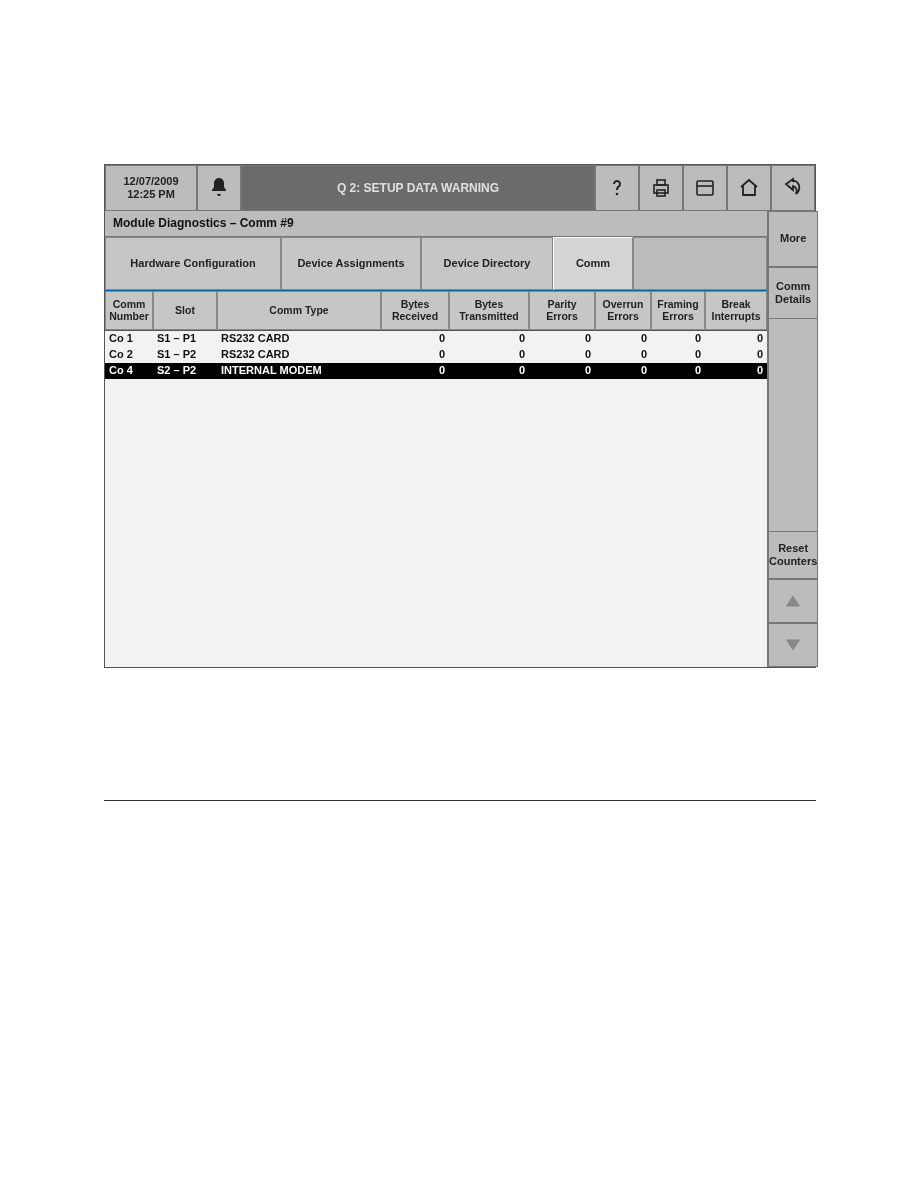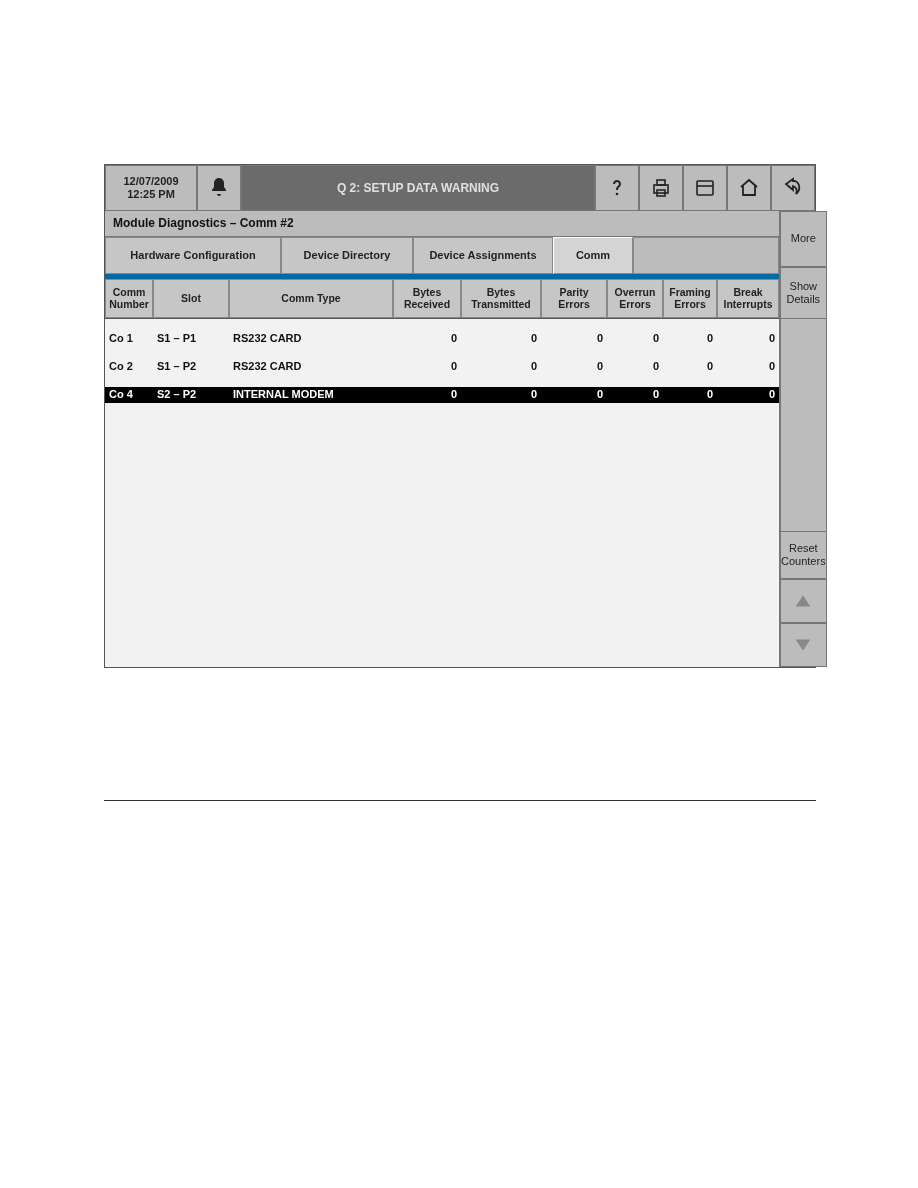--- a/index.html
+++ b/index.html
@@ -76,23 +76,23 @@
     padding: 5px 8px;
     font-size: 12px;
     font-weight: bold;
     color: #111;
     background: #bcbcbc;
     border-bottom: 1px solid #777;
   }
   
   .tab-row {
     display: flex;
-    height: 42px;
-    background: #bcbcbc;
-    border-bottom: 5px solid #0369a1;
+    height: 54px;
+    background: #bcbcbc;
+    border-bottom: 1px solid #0369a1;
   }
   .tab-row .tab {
     border: 1px solid #888;
     background: #c6c6c6;
     font-size: 11px;
     font-weight: bold;
     color: #222;
     display: flex;
     align-items: center;
     justify-content: center;
@@ -132,54 +132,53 @@
     background: #f2f2f2;
     overflow: hidden;
   }
   .tr {
     display: flex;
     height: 16px;
     font-size: 11px;
     font-weight: bold;
     color: #111;
     background: #f2f2f2;
-    margin-top: 12px;
   }
   .tr.selected {
     background: #000;
     color: #fff;
   }
   .tr .td {
     padding: 1px 4px;
     white-space: nowrap;
     overflow: hidden;
   }
   .td.num { text-align: right; }
   
   .c0 { width: 48px; }
-  .c1 { width: 76px; }
+  .c1 { width: 64px; }
   .c2 { width: 164px; }
   .c3 { width: 68px; }
   .c4 { width: 80px; }
   .c5 { width: 66px; }
   .c6 { width: 56px; }
   .c7 { width: 54px; }
   .c8 { width: 62px; }
   
   .side-column {
     width: 76px;
     display: flex;
     flex-direction: column;
     background: #bcbcbc;
   }
   .side-btn {
     border: 1px solid #777;
     background: #bcbcbc;
     font-size: 11px;
-    font-weight: normal;
+    font-weight: bold;
     color: #222;
     display: flex;
     align-items: center;
     justify-content: center;
     text-align: center;
     line-height: 1.2;
     cursor: pointer;
   }
   .side-btn.more { height: 56px; }
   .side-btn.show-details { height: 52px; }
@@ -244,27 +243,27 @@
         <path fill="none" stroke="#222" stroke-width="1.8" d="M14 5c5 2 6 9 1 13 2-4 0-7-3-8v4L5 8l7-5v2z"></path>
       </svg>
     </div>
   </div>
 
   <div class="body-area">
 
     <div class="main-column">
 
       <div class="breadcrumb">
-        <span>Module Diagnostics  –  Comm #2</span>
+        <span>Module Diagnostics  –  Comm #9</span>
       </div>
 
       <div class="tab-row">
         <div class="tab" style="width:176px">Hardware Configuration</div>
+        <div class="tab" style="width:140px">Device Assignments</div>
         <div class="tab" style="width:132px">Device Directory</div>
-        <div class="tab" style="width:140px">Device Assignments</div>
         <div class="tab active" style="width:80px">Comm</div>
         <div class="tab empty" style="flex:1"></div>
       </div>
 
       <div class="table-header">
         <div class="th c0">Comm Number</div>
         <div class="th c1">Slot</div>
         <div class="th c2">Comm Type</div>
         <div class="th c3">Bytes Received</div>
         <div class="th c4">Bytes Transmitted</div>
@@ -307,21 +306,21 @@
             <div class="td c6 num">0</div>
             <div class="td c7 num">0</div>
             <div class="td c8 num">0</div>
           </div>
         </div>
 
     </div>
 
     <div class="side-column">
       <div class="side-btn more">More</div>
-      <div class="side-btn show-details">Show Details</div>
+      <div class="side-btn show-details">Comm Details</div>
       <div class="side-spacer"></div>
       <div class="side-btn reset">Reset Counters</div>
       <div class="side-btn arrow">
         <svg viewBox="0 0 24 24">
             <path d="M12 6l8 12H4z"></path>
           </svg>
       </div>
       <div class="side-btn arrow">
         <svg viewBox="0 0 24 24">
             <path d="M12 18L4 6h16z"></path>

